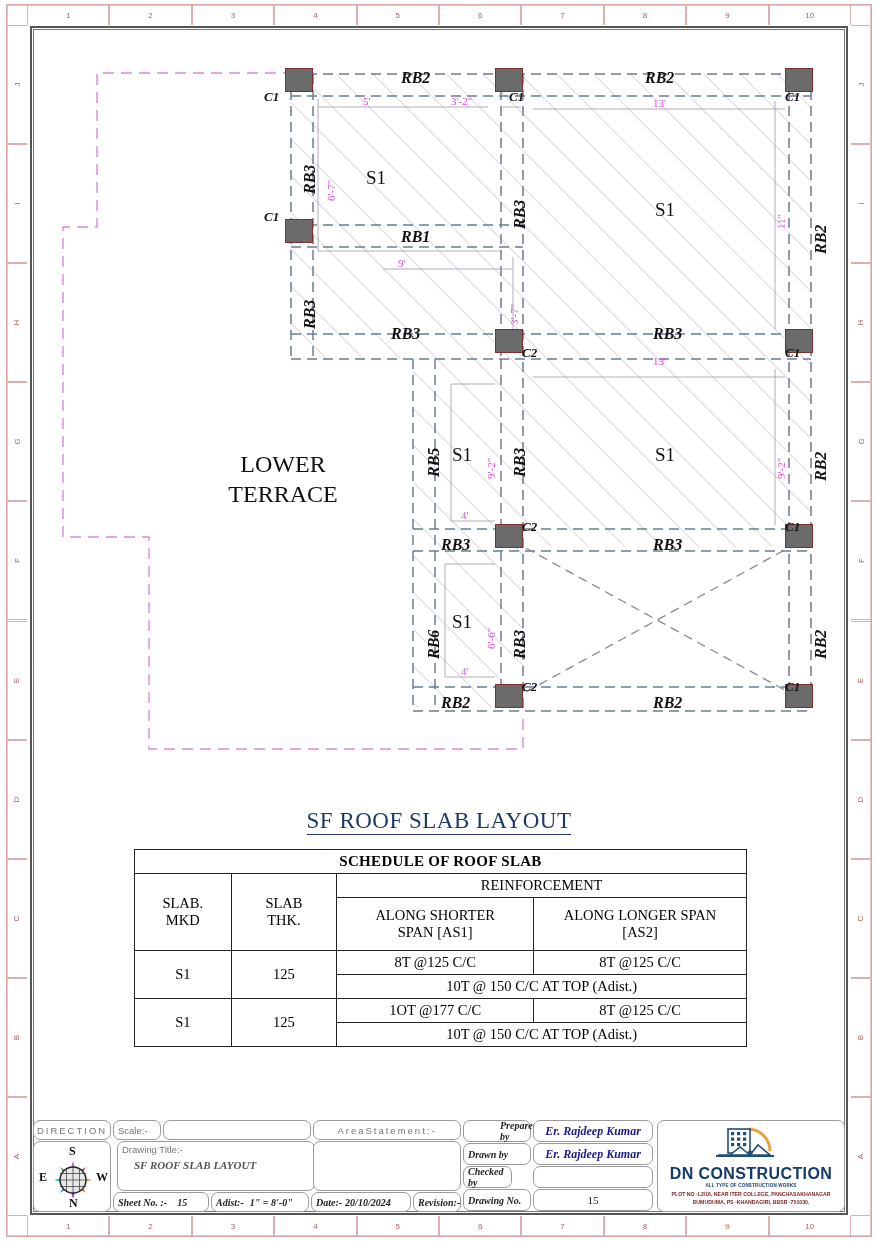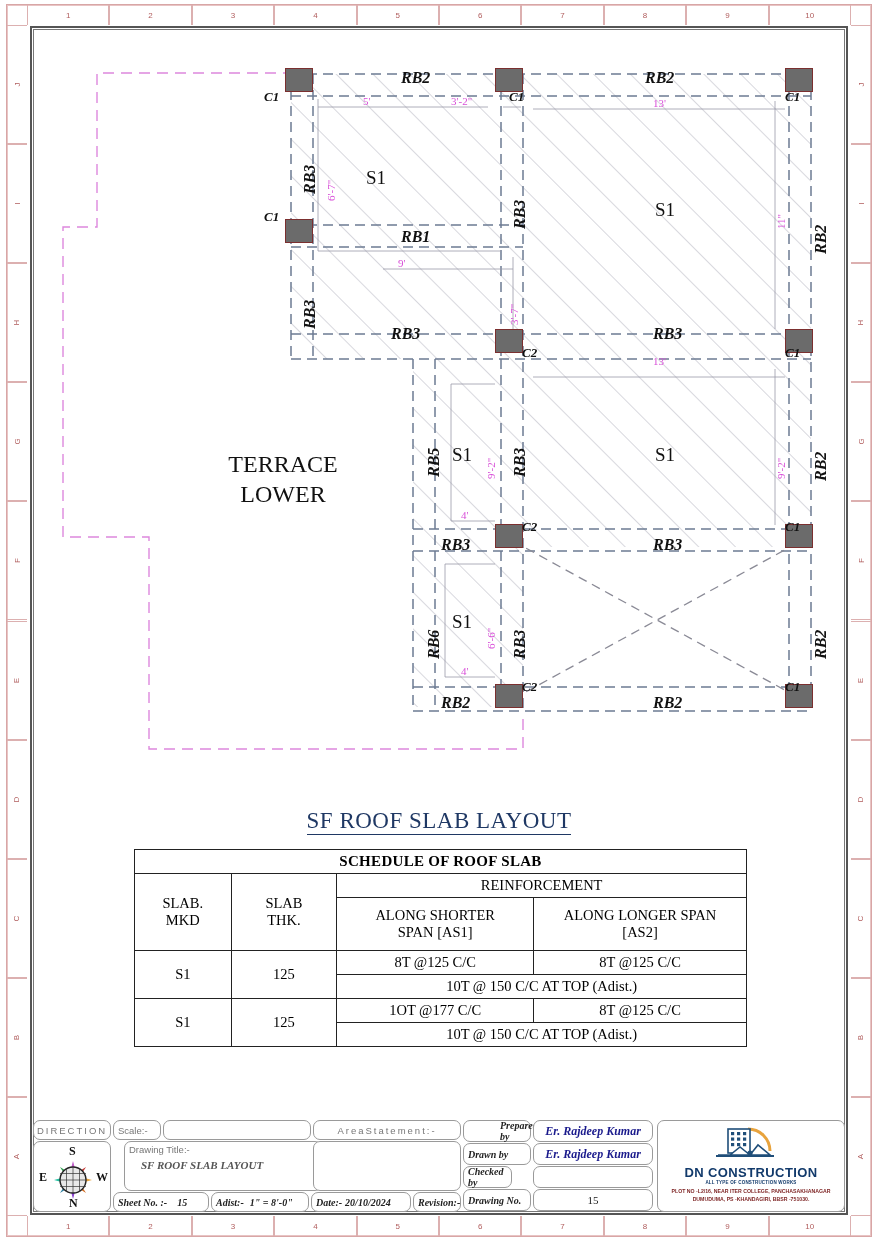--- a/index.html
+++ b/index.html
@@ -66,21 +66,21 @@
   .tb-val2{color:#555;font-style:italic;font-weight:bold;font-size:11px;
            font-family:"Liberation Serif",serif;}
   .tb-dat{color:#222;font-style:italic;font-weight:bold;font-size:10px;
           font-family:"Liberation Serif",serif;}
   .spaced{letter-spacing:2px;}
   .compass{position:absolute;left:0;top:0;width:78px;height:74px;}
   .cdir{position:absolute;font-size:12px;font-weight:bold;color:#111;
         font-family:"Liberation Serif",serif;}
   .logo-wrap{position:absolute;text-align:center;width:100%;}
   .logo-name{font-family:"Liberation Sans",sans-serif;font-weight:bold;
-             font-size:13px;color:#123a6b;letter-spacing:.4px;}
+             font-size:16px;color:#123a6b;letter-spacing:.4px;}
   .logo-sub{font-size:4.5px;color:#123a6b;letter-spacing:.2px;
             font-family:"Liberation Sans",sans-serif;font-weight:bold;}
   .logo-addr{font-size:5.2px;color:#7b1f1f;font-weight:bold;line-height:1.5;
              font-family:"Liberation Sans",sans-serif;}
 </style>
 </head>
 <body>
 
 <div class="ruler-frame"></div>
 <div class="ruler-frame2"></div>
@@ -278,22 +278,22 @@
   <div class="lbl beam-v" style="left:478px;top:630px;">RB3</div>
   <div class="lbl beam-v" style="left:779px;top:630px;">RB2</div>
 
   <div class="lbl slab" style="left:333px;top:138px;">S1</div>
   <div class="lbl slab" style="left:622px;top:170px;">S1</div>
   <div class="lbl slab" style="left:419px;top:415px;">S1</div>
   <div class="lbl slab" style="left:622px;top:415px;">S1</div>
   <div class="lbl slab" style="left:419px;top:582px;">S1</div>
 
   <div class="lbl terrace" style="left:150px;top:420px;width:200px;">
+    <div>LOWER</div>
     <div>TERRACE</div>
-    <div>LOWER</div>
   </div>
 
   <div class="lbl dim" style="left:330px;top:66px;">5'</div>
   <div class="lbl dim" style="left:418px;top:66px;">3'-2"</div>
   <div class="lbl dim" style="left:620px;top:68px;">13'</div>
   <div class="lbl dim-v" style="left:292px;top:172px;">6'-7"</div>
   <div class="lbl dim" style="left:365px;top:228px;">9'</div>
   <div class="lbl dim-v" style="left:475px;top:296px;">3'-7"</div>
   <div class="lbl dim-v" style="left:742px;top:200px;">11"</div>
   <div class="lbl dim" style="left:620px;top:326px;">13'</div>
@@ -374,21 +374,21 @@
     <div class="cdir" style="left:35px;top:2px;">S</div>
     <div class="cdir" style="left:35px;top:54px;">N</div>
     <div class="cdir" style="left:5px;top:28px;">E</div>
     <div class="cdir" style="left:62px;top:28px;">W</div>
   </div>
 
   <div class="tb lbl-pad" style="left:80px;top:0;width:48px;height:20px;">Scale:-</div>
   <div class="tb" style="left:130px;top:0;width:148px;height:20px;"></div>
   <div class="tb ctr spaced" style="left:280px;top:0;width:148px;height:20px;">AreaStatement:-</div>
 
-  <div class="tb lbl-pad" style="left:91px;top:21px;width:198px;height:50px;align-items:flex-start;flex-direction:column;">
+  <div class="tb lbl-pad" style="left:84px;top:21px;width:198px;height:50px;align-items:flex-start;flex-direction:column;">
     <span style="padding-top:2px;">Drawing Title:-</span>
     <span class="tb-val2" style="padding-left:12px;padding-top:4px;">SF ROOF SLAB LAYOUT</span>
   </div>
   <div class="tb" style="left:280px;top:21px;width:148px;height:50px;"></div>
 
   <div class="tb lbl-pad" style="left:80px;top:72px;width:96px;height:20px;">
     <span class="tb-dat">Sheet No. :-</span>
     <span class="tb-dat" style="padding-left:10px;">15</span>
   </div>
   <div class="tb lbl-pad" style="left:178px;top:72px;width:98px;height:20px;">

